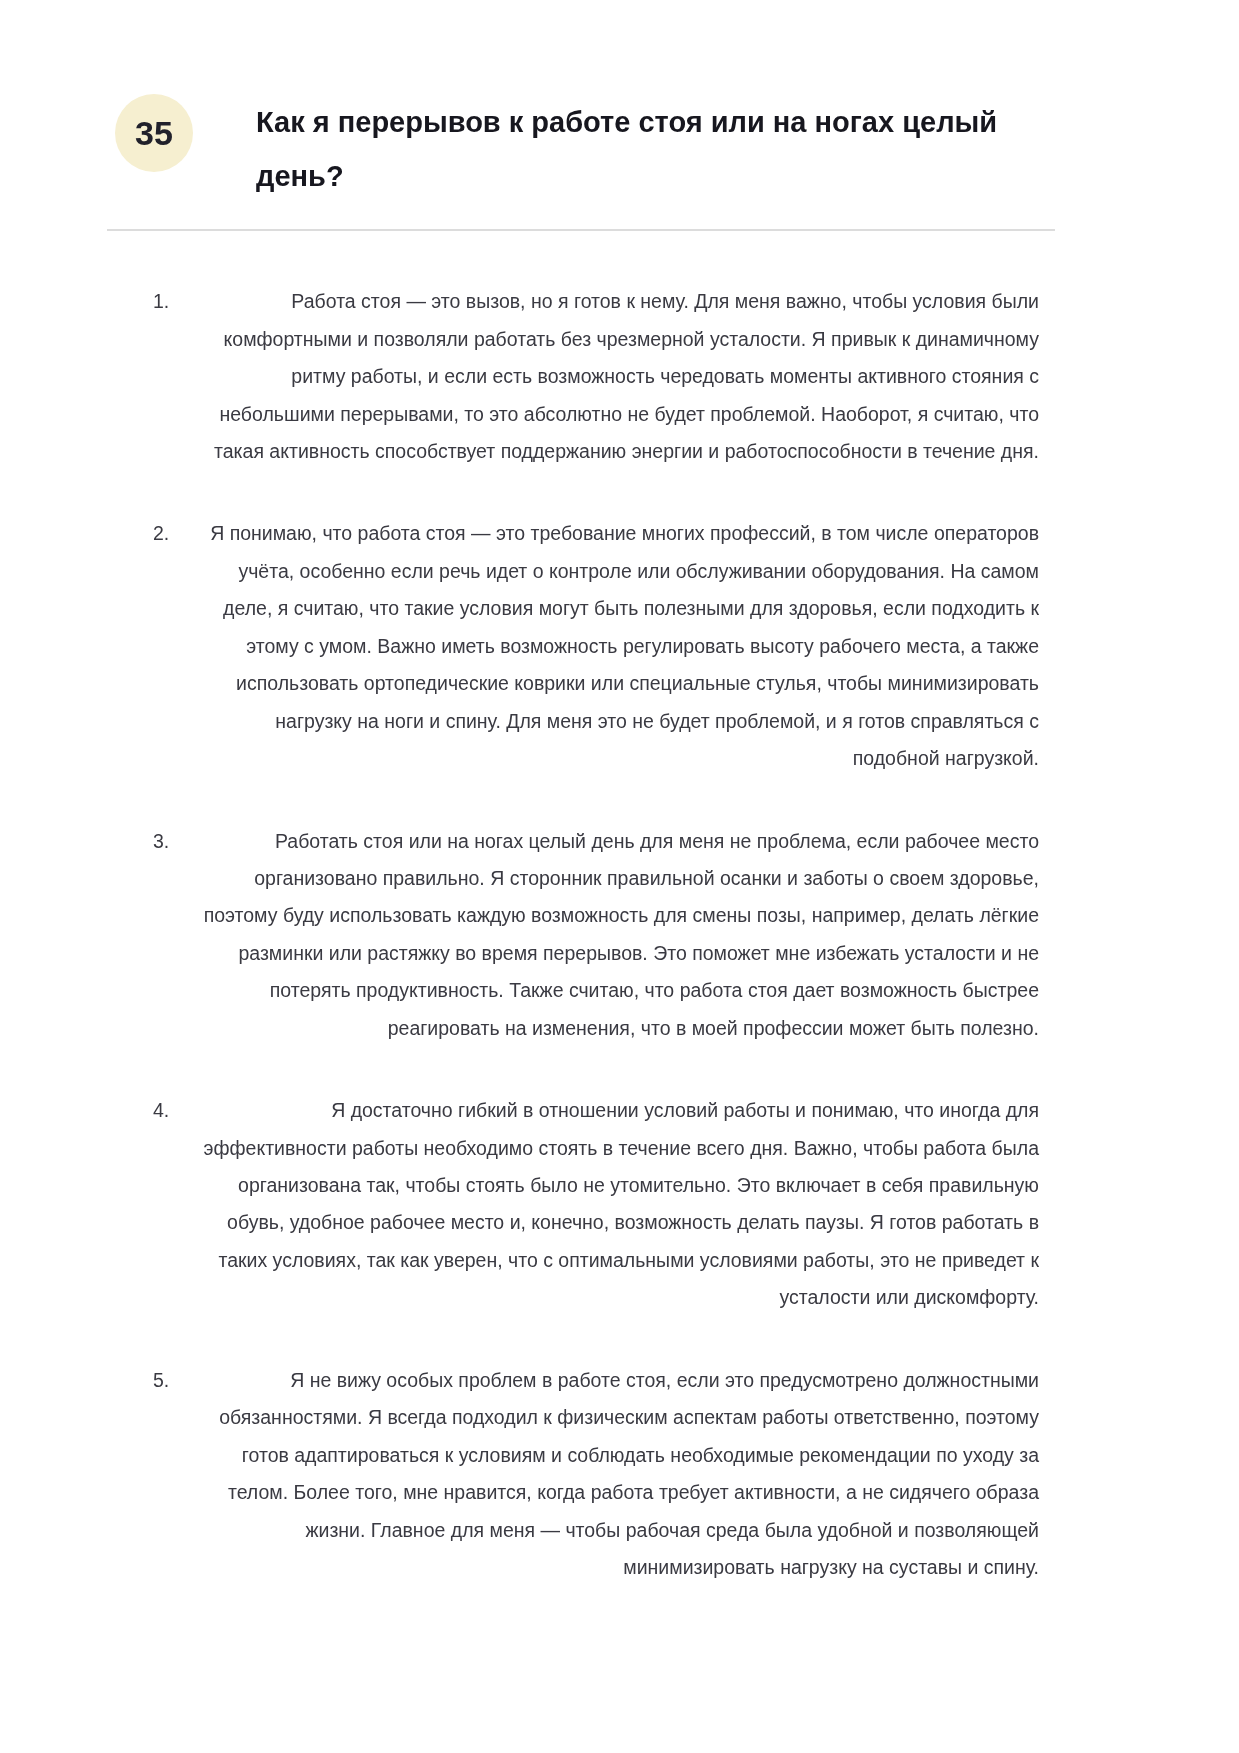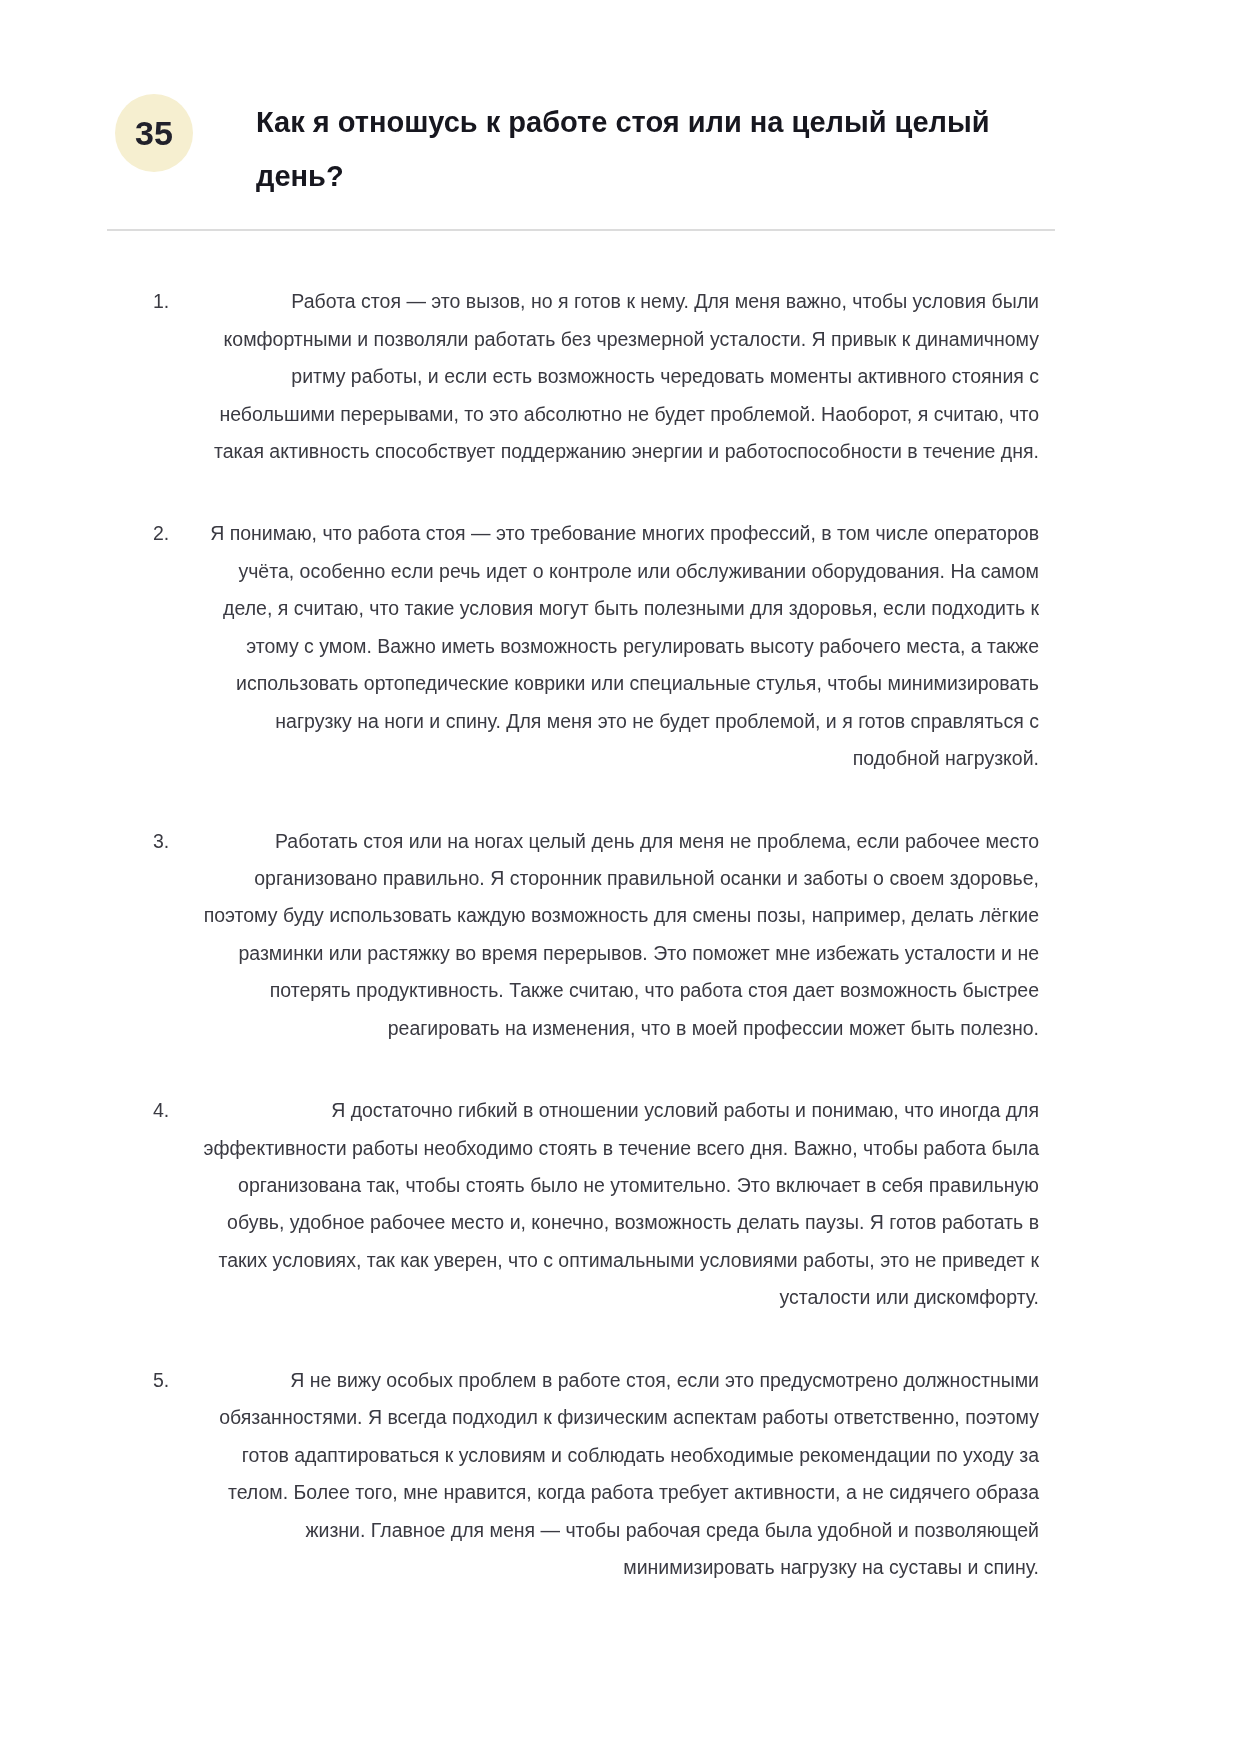--- a/index.html
+++ b/index.html
@@ -73,21 +73,21 @@
 </style>
 </head>
 <body>
 
 <div class="page">
 
   <header class="header">
     <div class="badge">
       <span class="badge-num">35</span>
     </div>
-    <h1 class="title">Как я отношусь к работе стоя или на целый целый день?</h1>
+    <h1 class="title">Как я перерывов к работе стоя или на ногах целый день?</h1>
   </header>
 
   <hr class="divider">
 
   <main class="content">
 
     <div class="item">
       <span class="num">1.</span>
       <p class="text">Работа стоя — это вызов, но я готов к нему. Для меня важно, чтобы условия были комфортными и позволяли работать без чрезмерной усталости. Я привык к динамичному ритму работы, и если есть возможность чередовать моменты активного стояния с небольшими перерывами, то это абсолютно не будет проблемой. Наоборот, я считаю, что такая активность способствует поддержанию энергии и работоспособности в течение дня.</p>
     </div>

